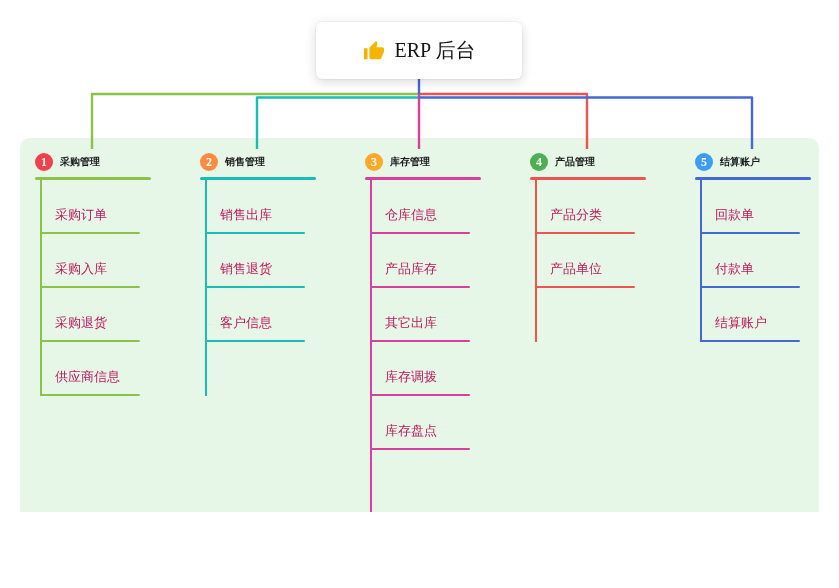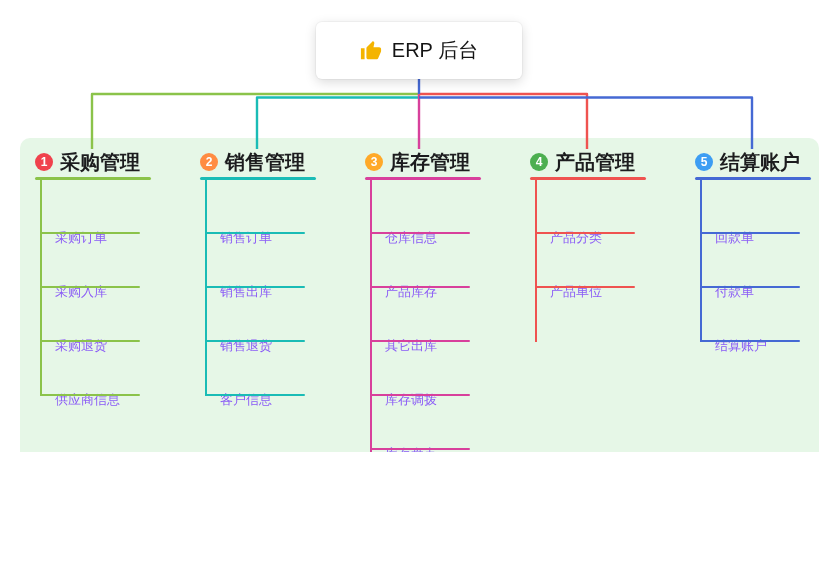--- a/index.html
+++ b/index.html
@@ -1,43 +1,43 @@
 <!DOCTYPE html>
 <html><head>
 <meta charset="utf-8">
 <style>
   html,body{margin:0;padding:0;background:#fff;}
   #canvas{
-    position:relative;width:839px;height:452px;background:#ffffff;overflow:hidden;
-    font-family:Liberation Sans, sans-serif;
+    position:relative;width:839px;height:512px;background:#ffffff;overflow:hidden;
+    font-family:Liberation Serif, serif;
   }
   #panel{
     position:absolute;left:20px;top:138px;width:799px;height:432px;
     background:#e6f7e7;border-radius:10px;
   }
   #connectors{position:absolute;left:0;top:0;width:839px;height:588px;pointer-events:none;}
   #root-node{
     position:absolute;left:316px;top:22px;width:206px;height:57px;background:#ffffff;
     border-radius:6px;box-shadow:0 3px 12px rgba(0,0,0,.15),0 0 0 1px rgba(0,0,0,.03);
     display:flex;align-items:center;justify-content:center;gap:10px;
     font-size:20px;color:#141414;cursor:default;
   }
   #root-node .root-icon{width:22px;height:22px;display:inline-flex;}
   .branch{position:absolute;top:150px;width:122px;}
   .branch-title{display:flex;align-items:center;gap:7px;height:24px;}
   .badge{
     width:18px;height:18px;flex:0 0 18px;border-radius:50%;color:#fff;font-size:12px;
     font-weight:bold;display:flex;align-items:center;justify-content:center;line-height:1;
   }
-  .branch-label{font-size:20px;font-weight:600;color:#1c1c1e;white-space:nowrap;}
+  .branch-label{font-size:10px;font-weight:600;color:#1c1c1e;white-space:nowrap;}
   .branch-underline{position:absolute;left:0;top:27px;width:116px;height:3px;border-radius:2px;}
   .spine{position:absolute;left:5px;top:30px;width:2px;}
   .children{position:absolute;left:0;top:46px;width:122px;}
   .child{position:relative;height:54px;}
-  .child-label{position:absolute;left:20px;top:10px;font-size:13px;color:#8b5cf6;white-space:nowrap;margin-top:23px;}
+  .child-label{position:absolute;left:20px;top:10px;font-size:13px;color:#be185d;white-space:nowrap;}
   .child-underline{position:absolute;left:5px;top:36px;width:100px;height:2px;border-radius:1px;}
 </style>
 </head>
 <body>
 
 <div id="canvas">
 
   <div id="panel"></div>
 
   <svg id="connectors" viewBox="0 0 839 588" xmlns="http://www.w3.org/2000/svg">
@@ -86,24 +86,20 @@
         </div>
   </div>
       <div class="branch" style="left: 200px;">
     <div class="branch-title">
       <span class="badge" style="background: rgb(255, 140, 66);">2</span>
       <span class="branch-label">销售管理</span>
     </div>
     <div class="branch-underline" style="background: rgb(26, 188, 182);"></div>
     <div class="spine" style="background: rgb(26, 188, 182); height: 216px;"></div>
     <div class="children">
-          <div class="child">
-            <span class="child-label">销售订单</span>
-            <span class="child-underline" style="background: rgb(26, 188, 182);"></span>
-          </div>
           <div class="child">
             <span class="child-label">销售出库</span>
             <span class="child-underline" style="background: rgb(26, 188, 182);"></span>
           </div>
           <div class="child">
             <span class="child-label">销售退货</span>
             <span class="child-underline" style="background: rgb(26, 188, 182);"></span>
           </div>
           <div class="child">
             <span class="child-label">客户信息</span>

